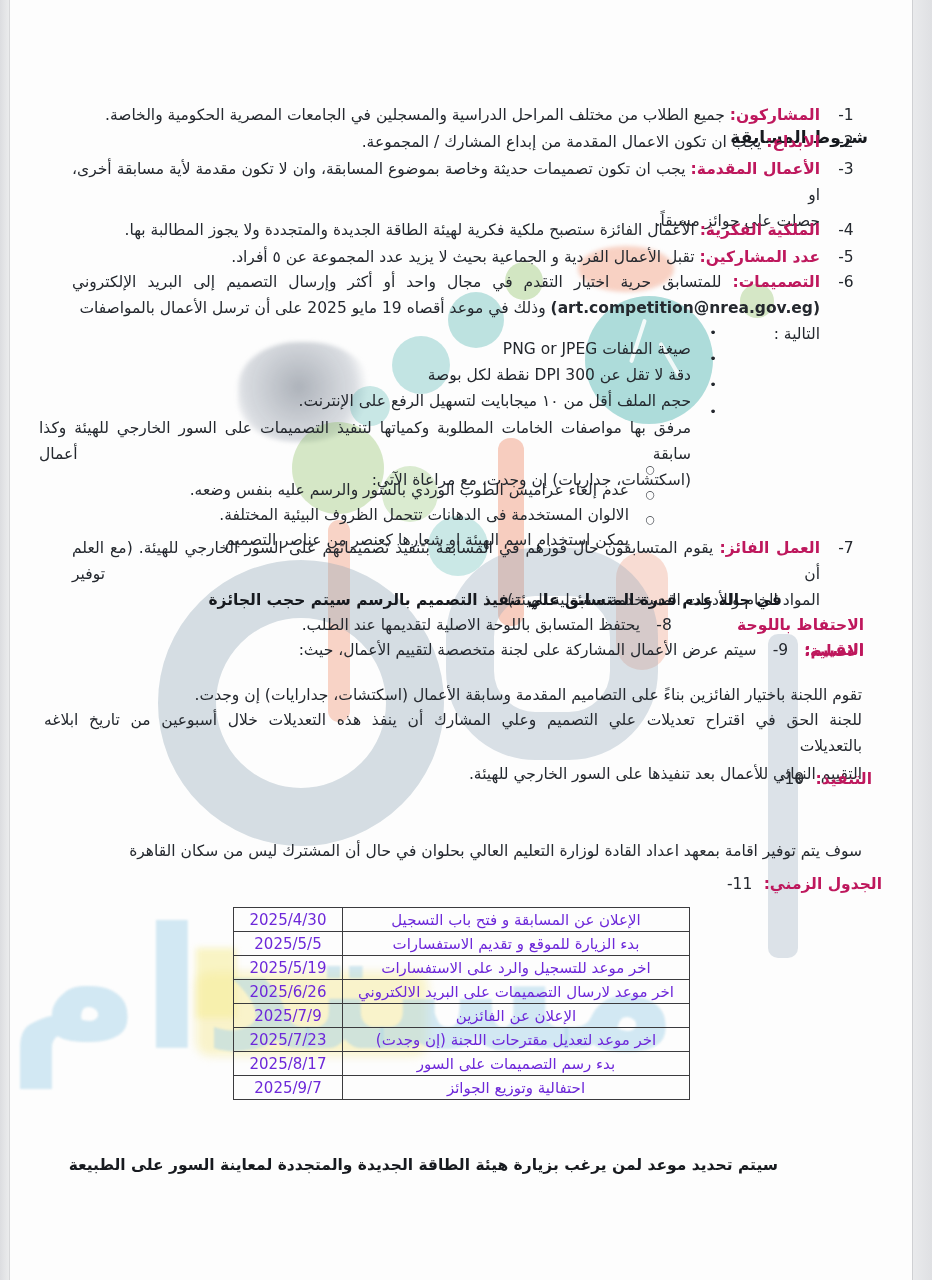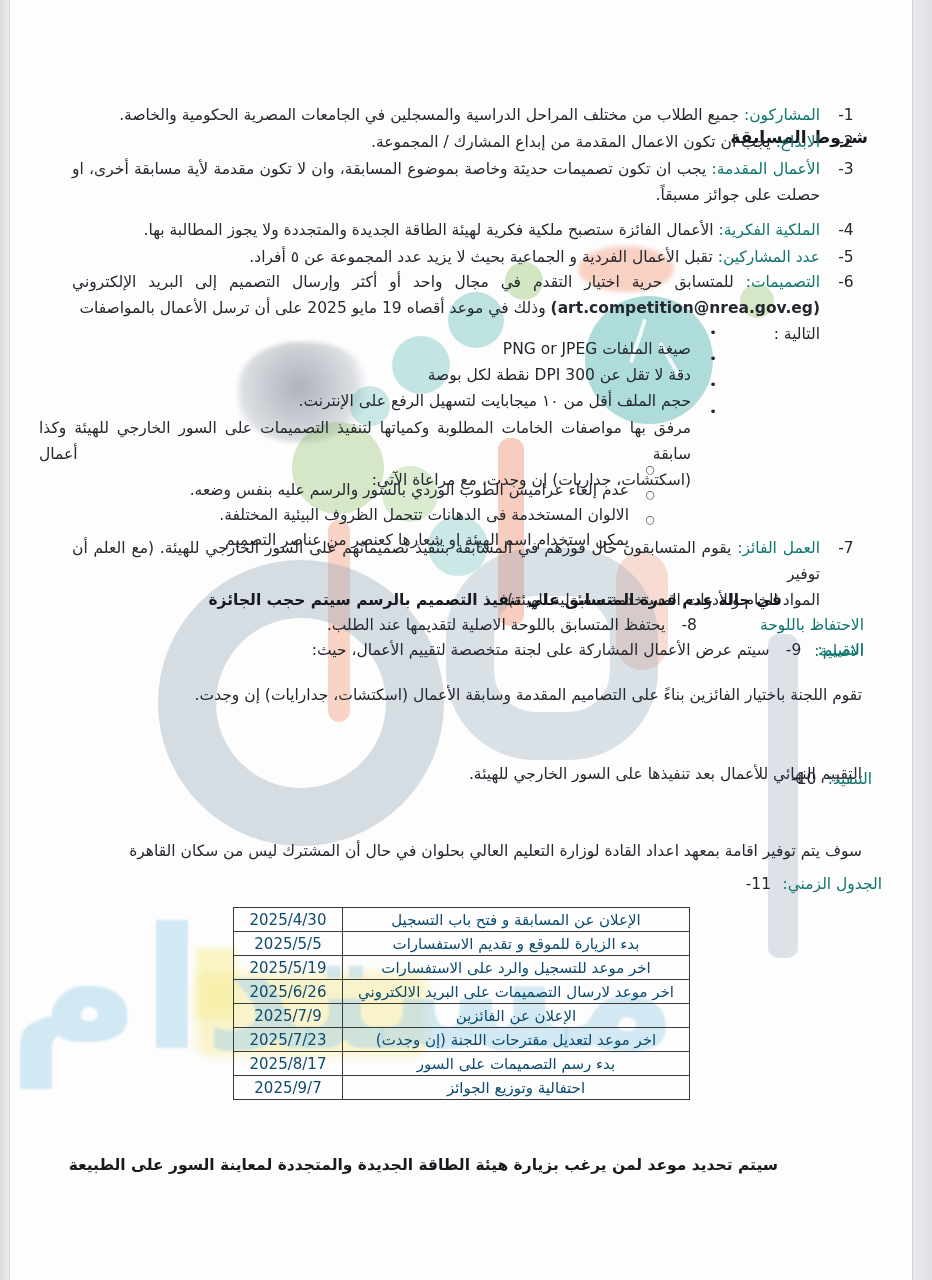--- a/index.html
+++ b/index.html
@@ -46,42 +46,42 @@
   .wm-bar1{left:768px;top:634px;width:30px;height:324px;border-radius:10px;background:rgba(147,167,184,.30);}
   .wm-yellow{left:196px;top:972px;width:232px;height:84px;border-radius:14px;
     background:rgba(246,236,170,.60);filter:blur(5px);}
   .wm-yellow2{left:196px;top:948px;width:40px;height:70px;background:rgba(246,236,150,.55);filter:blur(3px);}
   .wm-word{left:34px;top:880px;width:620px;height:230px;
     font-size:168px;font-weight:bold;color:rgba(168,212,234,.50);
     line-height:220px;text-align:center;transform:scaleX(1.08);filter:blur(1px);}
 
   
   .ct{position:absolute;z-index:2;direction:rtl;}
-  .b{font-weight:normal;color:#0f766e;}
+  .b{font-weight:bold;color:#be185d;}
   .title{top:80px;right:64px;font-size:17px;font-weight:bold;color:#171a1f;margin-top:44px;}
   .item{display:flex;direction:rtl;column-gap:10px;}
   .num{flex:0 0 32px;direction:ltr;text-align:center;white-space:nowrap;}
   .itxt{width:748px;}
   .jf{text-align:justify;text-align-last:justify;}
   .std{right:70px;}
   .email{font-weight:bold;direction:ltr;unicode-bidi:isolate;}
   .bullet{display:flex;direction:rtl;column-gap:14px;right:215px;}
   .bmark{flex:0 0 12px;font-size:13px;}
   .btxt{width:652px;margin-top:16px;}
   .sub{display:flex;direction:rtl;column-gap:14px;right:277px;}
   .smark{flex:0 0 12px;font-size:11px;color:#3a3f46;}
   .stxt{width:600px;margin-top:20px;}
   .pline{right:70px;width:818px;margin-top:20px;}
   .penalty{right:150px;font-weight:bold;color:#171a1f;}
   .flip{display:flex;direction:rtl;column-gap:8px;}
   .flip .itxt{width:700px;}
   table.sched{position:absolute;z-index:2;left:233px;top:907px;width:452px;
     border-collapse:collapse;table-layout:fixed;direction:rtl;}
   table.sched td{border:1.4px solid #3b3b3e;height:23px;padding:0 4px;
-    text-align:center;vertical-align:middle;font-size:15px;line-height:22px;color:#0c4a6e;}
+    text-align:center;vertical-align:middle;font-size:15px;line-height:22px;color:#6d28d9;}
   td.act{width:338px;}
   td.dt{width:100px;direction:ltr;font-size:15px;}
   .footer{top:1152px;left:138px;width:640px;text-align:center;
     font-weight:bold;color:#171a1f;white-space:nowrap;z-index:2;}
 </style>
 </head>
 <body>
 
 <div id="page">
 
@@ -191,20 +191,24 @@
     <span class="num">-8</span>
     <div class="itxt">يحتفظ المتسابق باللوحة الاصلية لتقديمها عند الطلب.</div>
   </div>
   <div class="ct flip" style="top:637px;right:68px">
     <span class="b">التقييم:</span>
     <span class="num">-9</span>
     <div class="itxt">سيتم عرض الأعمال المشاركة على لجنة متخصصة لتقييم الأعمال، حيث:</div>
   </div>
 
   <div class="ct pline" style="top:662px">تقوم اللجنة باختيار الفائزين بناءً على التصاميم المقدمة وسابقة الأعمال (اسكتشات، جدارايات) إن وجدت.</div>
+  <div class="ct pline" style="top:687px">
+    <div class="jf">للجنة الحق في اقتراح تعديلات علي التصميم وعلي المشارك أن ينفذ هذه التعديلات خلال أسبوعين من تاريخ ابلاغه</div>
+    <div>بالتعديلات</div>
+  </div>
   <div class="ct pline" style="top:741px">التقييم النهائي للأعمال بعد تنفيذها على السور الخارجي للهيئة.</div>
 
   <div class="ct flip" style="top:766px;right:60px">
     <span class="b">التنفيذ:</span>
     <span class="num">-10</span>
   </div>
   <div class="ct pline" style="top:818px">سوف يتم توفير اقامة بمعهد اعداد القادة لوزارة التعليم العالي بحلوان في حال أن المشترك ليس من سكان القاهرة</div>
 
   <div class="ct flip" style="top:871px;right:50px">
     <span class="b">الجدول الزمني:</span>

